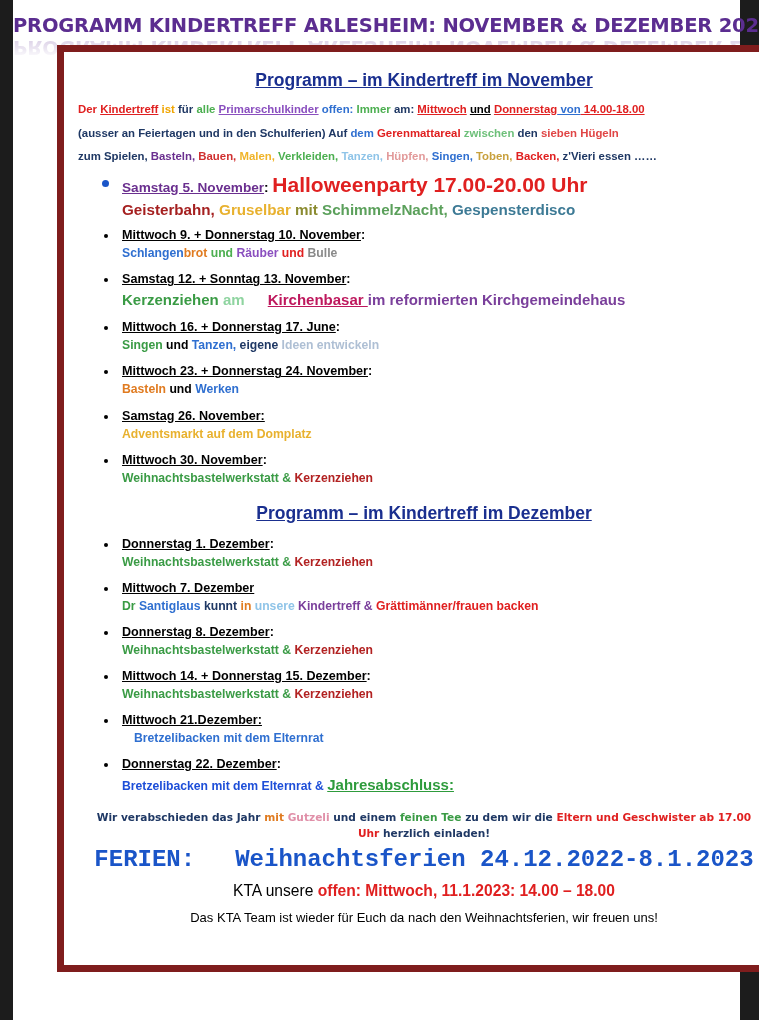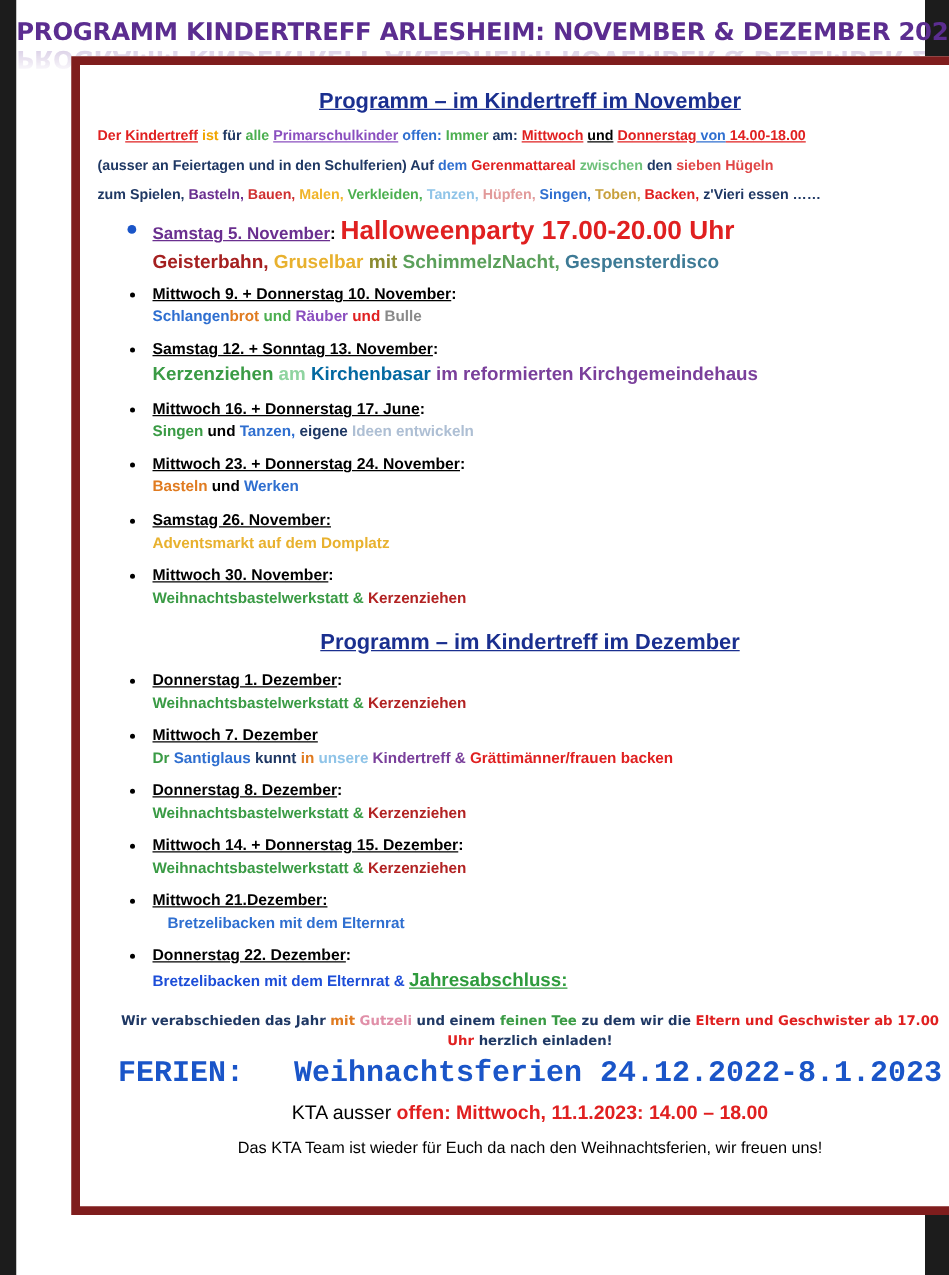--- a/index.html
+++ b/index.html
@@ -168,21 +168,21 @@
           <li class="big-bullet">
             <div class="hw-line1"><span class="hw-date">Samstag 5. November</span><span style="color: rgb(0, 0, 0); font-size: 13.6px; font-weight: bold;">: </span><span class="hw-big">Halloweenparty   17.00-20.00 Uhr</span></div>
             <div class="hw-desc"><span style="color: rgb(165, 32, 32);">Geisterbahn, </span><span style="color: rgb(232, 177, 46);">Gruselbar </span><span style="color: rgb(139, 139, 48);">mit </span><span style="color: rgb(91, 160, 91);">SchimmelzNacht, </span><span style="color: rgb(61, 122, 149);">Gespensterdisco</span></div>
           </li>
           <li>
             <div class="ev-date"><span class="u">Mittwoch 9. + Donnerstag 10. November</span><span class="colon">:</span></div>
             <div class="ev-desc"><span style="color: rgb(47, 111, 208);">Schlangen</span><span style="color: rgb(224, 123, 32);">brot</span><span style="color: rgb(76, 175, 80);"> und </span><span style="color: rgb(138, 79, 191);">Räuber</span><span style="color: rgb(224, 32, 32);"> und </span><span style="color: rgb(138, 138, 138);">Bulle</span></div>
           </li>
           <li>
             <div class="ev-date"><span class="u">Samstag 12. + Sonntag 13. November</span><span class="colon">:</span></div>
-            <div class="ev-desc" style="font-size: 15px;"><span style="color: rgb(58, 155, 69);">Kerzenziehen </span><span style="color: rgb(143, 212, 160);">am </span><span style="color: #0369a1; ">Kirchenbasar </span><span style="color: rgb(122, 63, 155);">im reformierten Kirchgemeindehaus</span></div>
+            <div class="ev-desc" style="font-size: 15px;"><span style="color: rgb(58, 155, 69);">Kerzenziehen </span><span style="color: rgb(143, 212, 160);">am </span><span style="color: #be185d; text-decoration: underline; margin-left: 19px;">Kirchenbasar </span><span style="color: rgb(122, 63, 155);">im reformierten Kirchgemeindehaus</span></div>
           </li>
           <li>
             <div class="ev-date"><span class="u">Mittwoch 16. + Donnerstag 17. June</span><span class="colon">:</span></div>
             <div class="ev-desc"><span style="color: rgb(58, 155, 69);">Singen</span><span style="color: rgb(0, 0, 0);"> und </span><span style="color: rgb(47, 111, 208);">Tanzen, </span><span style="color: rgb(31, 56, 100);">eigene </span><span style="color: rgb(174, 191, 212);">Ideen entwickeln</span></div>
           </li>
           <li>
             <div class="ev-date"><span class="u">Mittwoch 23. + Donnerstag 24. November</span><span class="colon">:</span></div>
             <div class="ev-desc"><span style="color: rgb(224, 123, 32);">Basteln</span><span style="color: rgb(0, 0, 0);"> und </span><span style="color: rgb(47, 111, 208);">Werken</span></div>
           </li>
           <li>
@@ -224,20 +224,20 @@
           </li>
         </ul>
 
       <div class="closing1"><span style="color: rgb(31, 56, 100);">Wir verabschieden das Jahr </span><span style="color: rgb(224, 123, 32);">mit </span><span style="color: rgb(224, 143, 168);">Gutzeli </span><span style="color: rgb(31, 56, 100);">und einem </span><span style="color: rgb(58, 155, 69);">feinen Tee </span><span style="color: rgb(31, 56, 100);">zu dem wir die </span><span style="color: rgb(224, 32, 32);">Eltern und Geschwister ab </span><span style="color: rgb(224, 32, 32);">17.00 Uhr </span><span style="color: rgb(31, 56, 100);">herzlich einladen!</span></div>
 
       <div class="ferien">
         <span>FERIEN:</span><span class="gap"></span><span>Weihnachtsferien 24.12.2022-8.1.2023</span>
       </div>
 
       <div class="kta">
-        <span class="k1">KTA ausser </span><span class="k2">offen: Mittwoch, 11.1.2023: 14.00 – 18.00</span>
+        <span class="k1">KTA unsere </span><span class="k2">offen: Mittwoch, 11.1.2023: 14.00 – 18.00</span>
       </div>
 
       <div class="kta-team">Das KTA Team ist wieder für Euch da nach den Weihnachtsferien, wir freuen uns!</div>
 
     </div>
   </div>
 </div>
 
 </body></html>

